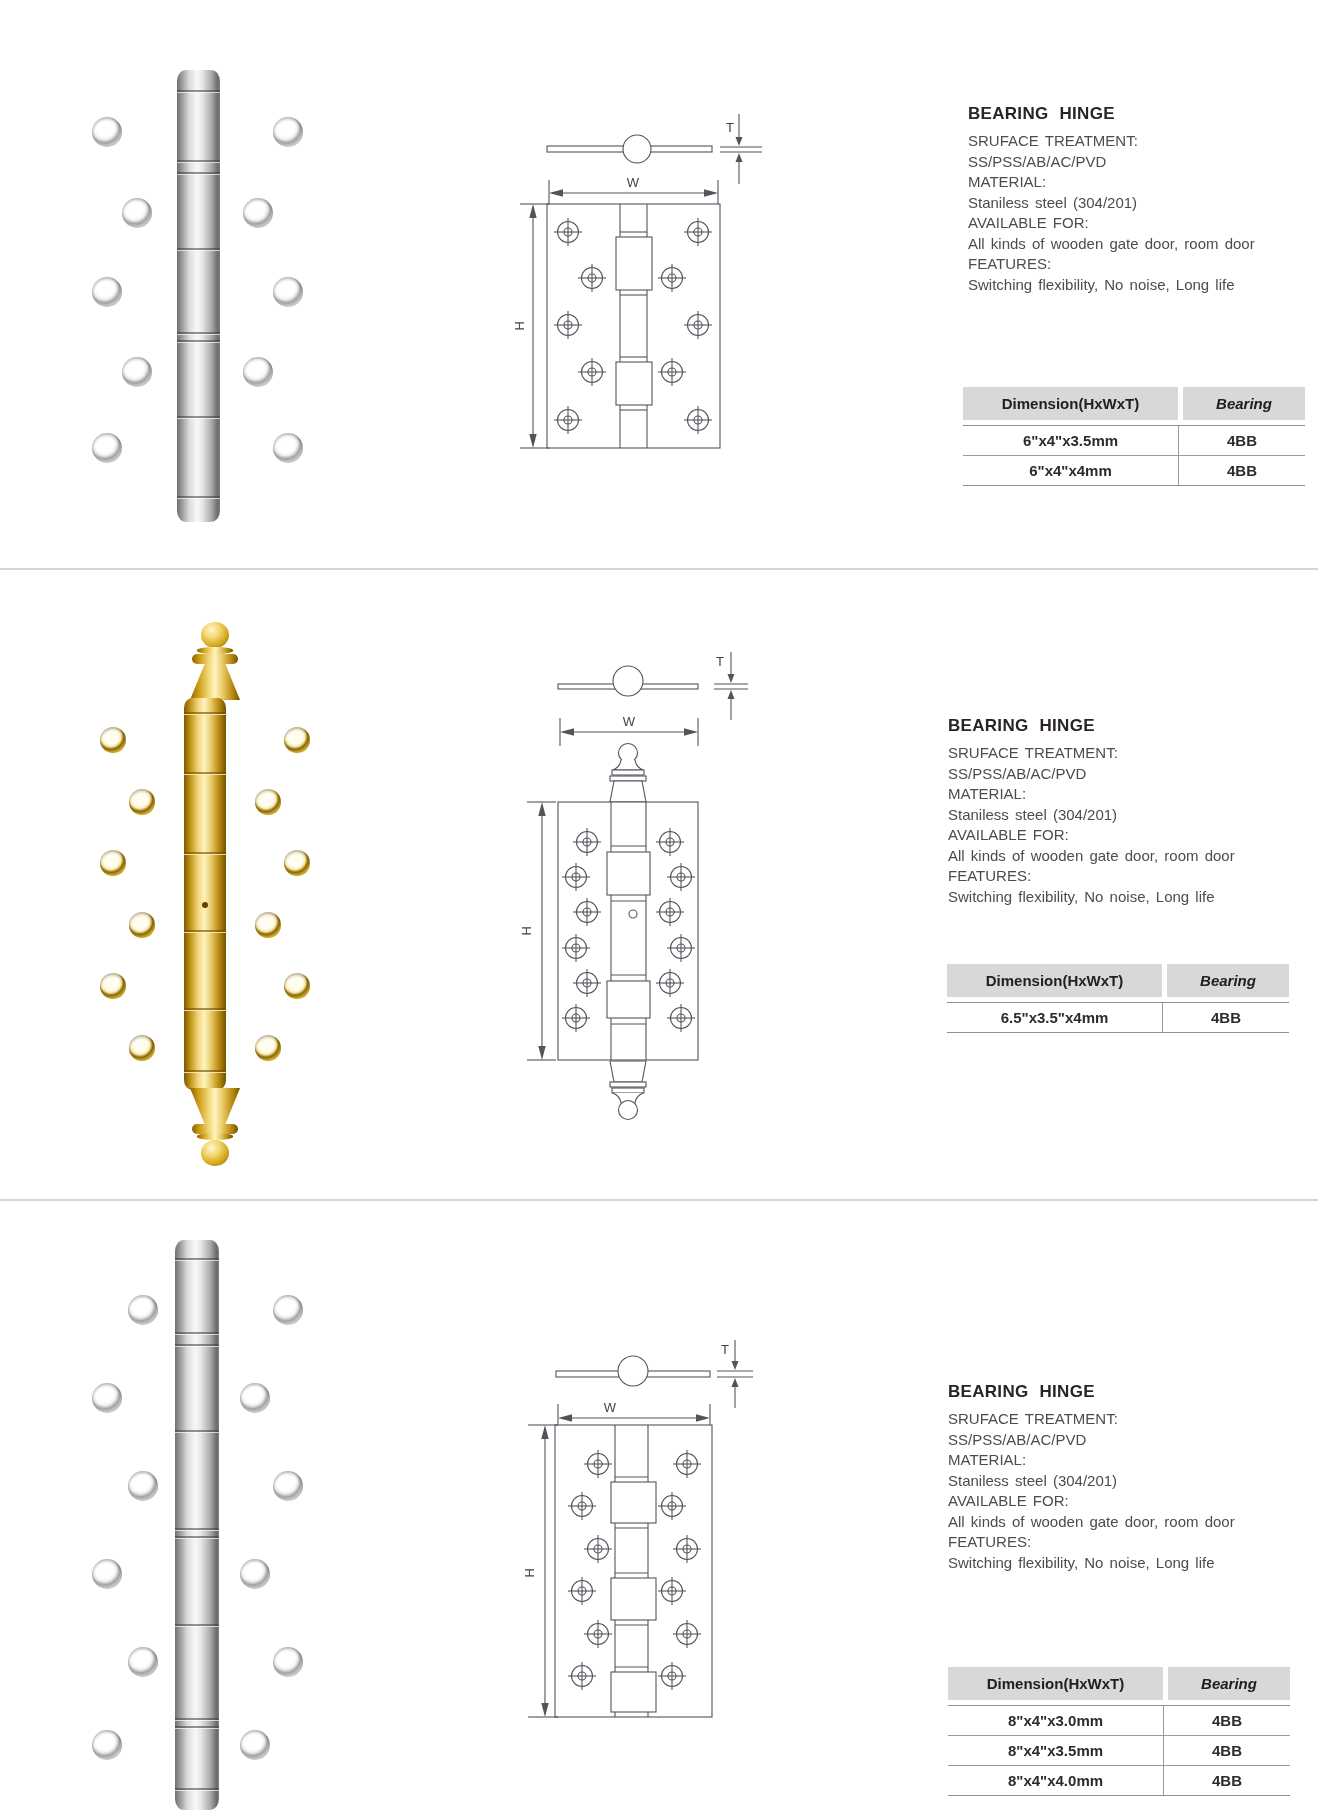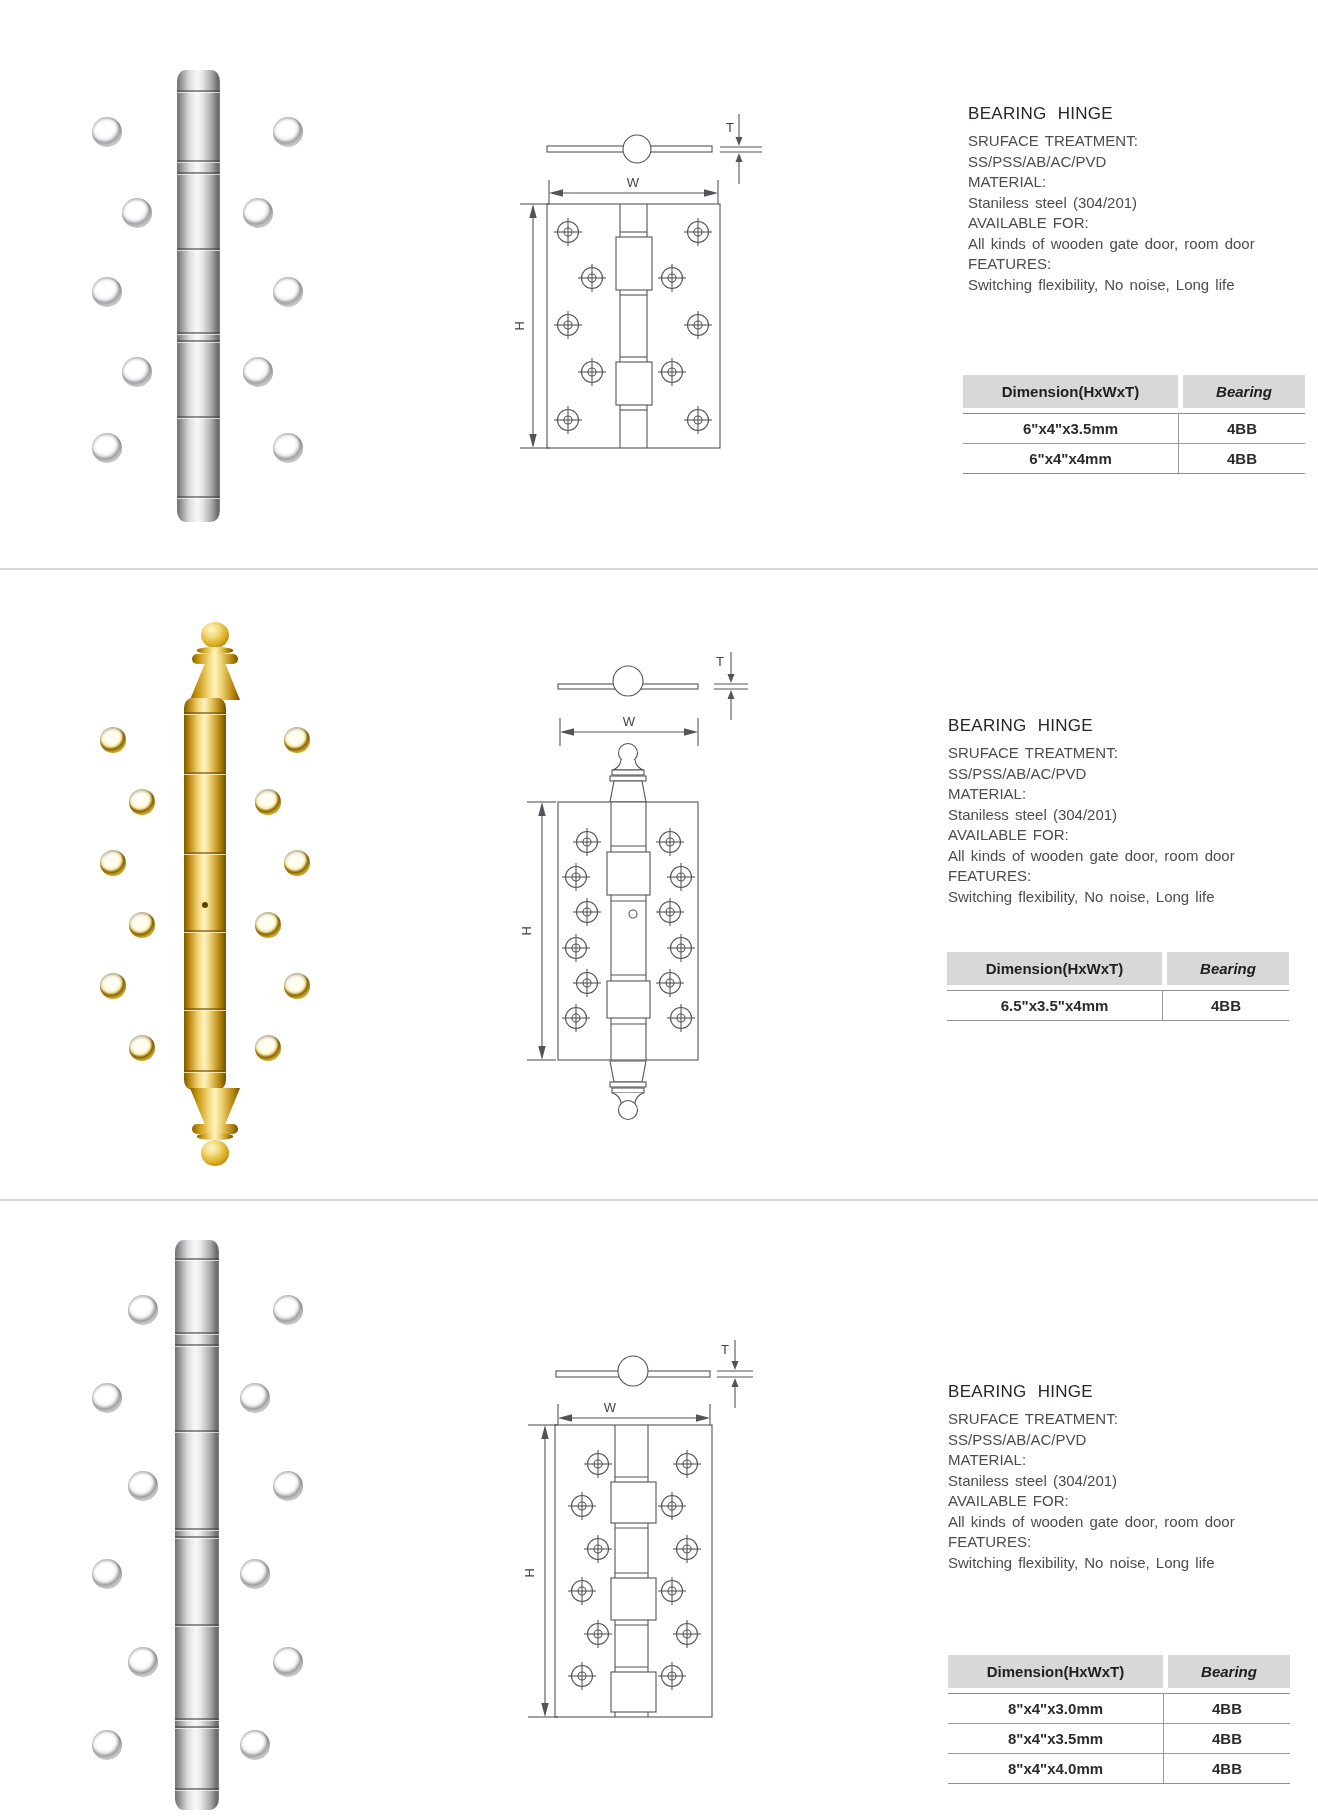--- a/index.html
+++ b/index.html
@@ -1,24 +1,24 @@
 <!DOCTYPE html>
 <html><head>
 <meta charset="utf-8">
 <style>
   html,body{margin:0;padding:0;background:#fff;}
   #root{position:relative;width:1318px;height:1820px;background:#fff;overflow:hidden;
         font-family:"Liberation Sans", sans-serif;}
   .sep{position:absolute;left:0;width:100%;height:2px;background:#d6d6d6;}
   
   .product-info{position:absolute;width:345px;}
-  .product-title{font-size:17px;font-weight:normal;color:#2a2523;letter-spacing:.3px;word-spacing:6px;margin-bottom:7px;}
+  .product-title{font-size:17px;font-weight:bold;color:#2a2523;letter-spacing:.3px;word-spacing:6px;margin-bottom:7px;}
   .spec-line{font-size:15px;color:#4c4c4c;line-height:20.5px;word-spacing:2px;}
   
-  .spec-table{position:absolute;width:342px;}
+  .spec-table{position:absolute;width:342px;margin-top:12px;}
   .thead{display:flex;gap:5px;}
   .th{height:33px;line-height:33px;text-align:center;background:#d8d8d8;color:#202020;font-size:15px;font-weight:bold;}
   .th.dim{width:215px;}
   .th.bear{flex:1;font-style:italic;}
   .tbody{margin-top:5px;border-top:1px solid #8f8f8f;border-bottom:1px solid #8f8f8f;}
   .tr{display:flex;height:29px;line-height:29px;border-bottom:1px solid #9a9a9a;background:#fff;}
   .tr:last-child{border-bottom:none;}
   .td{text-align:center;font-size:15px;font-weight:bold;color:#2b2b2b;}
   .td.dim{width:215px;border-right:1px solid #9a9a9a;}
   .td.bear{flex:1;}

